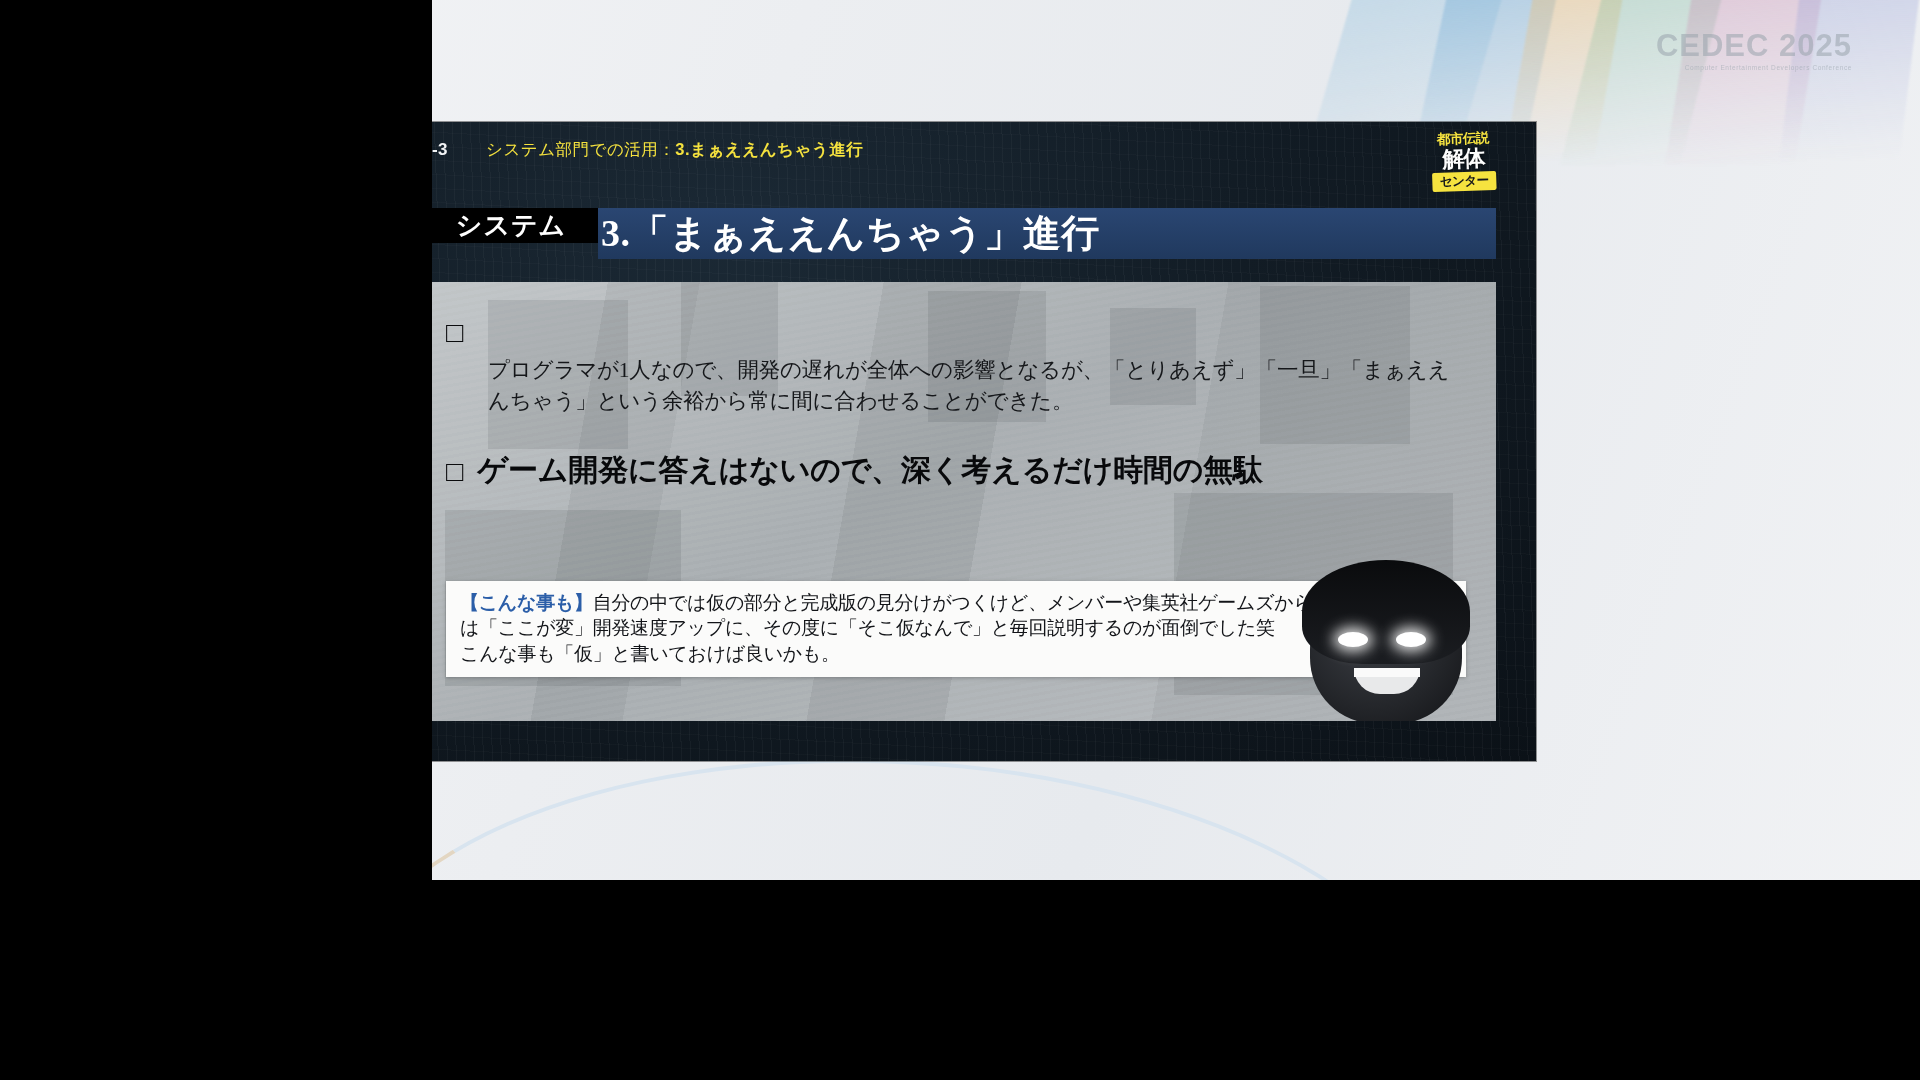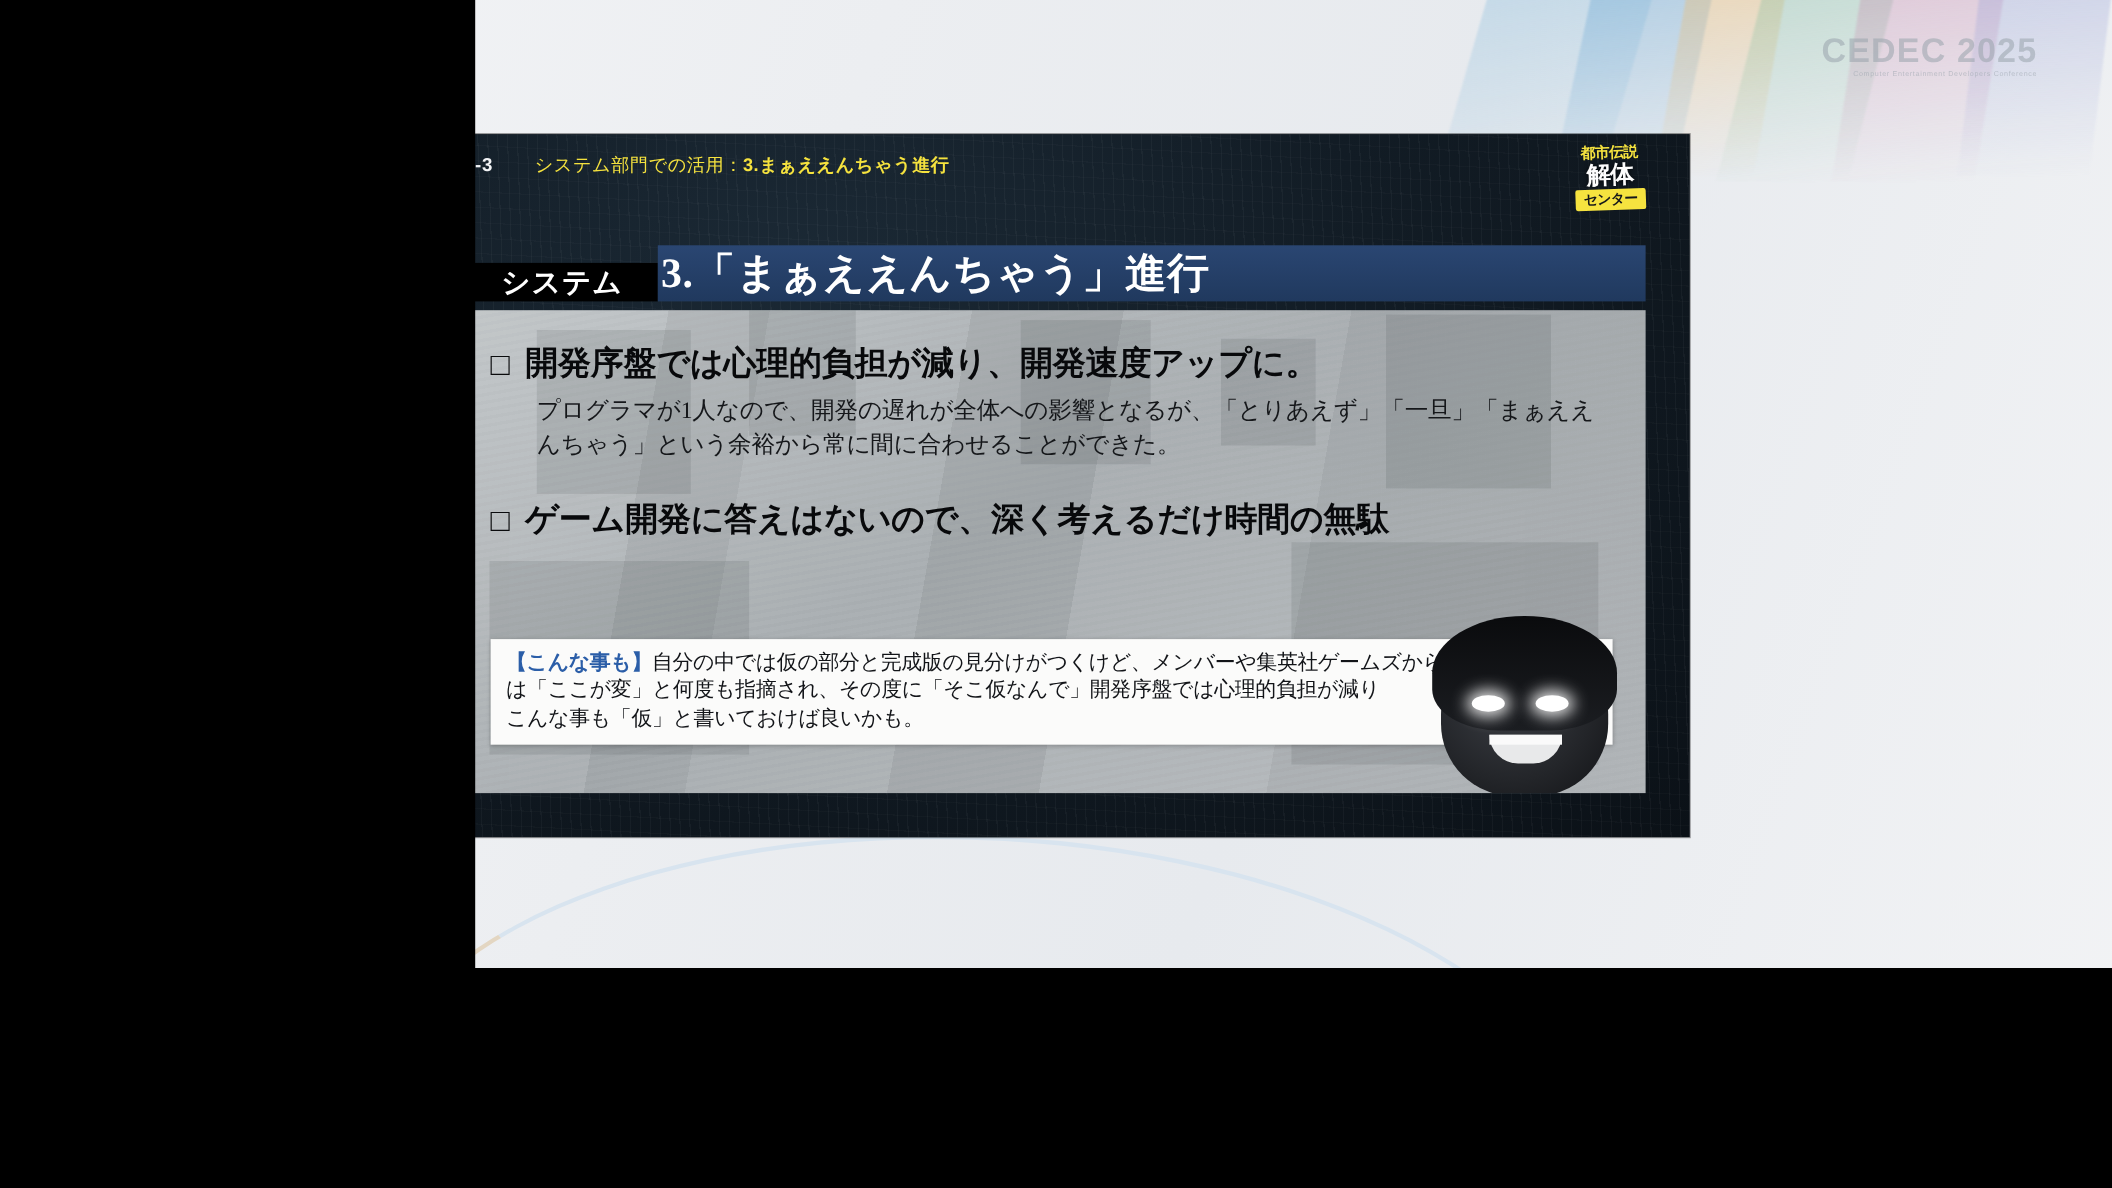--- a/index.html
+++ b/index.html
@@ -123,21 +123,21 @@
   
   .stamp{position:absolute;right:20px;top:10px;width:104px;height:80px;text-align:center;
       transform:rotate(-2deg);}
   .stamp .s1{font-size:13.5px;font-weight:bold;color:#f6e33f;letter-spacing:-.5px;line-height:1.1;}
   .stamp .s2{font-size:22px;font-weight:bold;color:#fdfdfd;letter-spacing:-1px;line-height:1.05;
       text-shadow:0 0 4px rgba(0,0,0,.8);}
   .stamp .s3{display:inline-block;margin-top:2px;padding:1px 8px;background:#f6e33f;color:#15171b;
       font-size:12.5px;font-weight:bold;border-radius:2px;letter-spacing:-.5px;}
 
   
-  .title-band{position:absolute;left:40px;top:86px;right:40px;height:66px;display:flex;align-items:flex-end;}
+  .title-band{position:absolute;left:40px;top:86px;right:40px;height:66px;display:flex;align-items:flex-start;}
   .title-band .tag{background:#000;color:#fff;font-weight:bold;font-size:26px;
       display:flex;align-items:center;justify-content:center;padding:0 22px;letter-spacing:1px;
       min-width:130px;}
   .title-band .ttl{flex:1;background:linear-gradient(180deg,#2a4672,#20395e);
       color:#fff;display:flex;align-items:center;padding:0 3px;
       font-size:38px;font-weight:bold;letter-spacing:.5px;
       font-family:"Liberation Serif","DejaVu Serif",serif;}
 
   
   .body-panel{position:absolute;left:40px;top:160px;right:40px;bottom:40px;
@@ -277,34 +277,33 @@
         <i style="left:64%;top:6%;width:8%;height:22%"></i>
         <i style="left:78%;top:1%;width:14%;height:36%"></i>
         <i style="left:2%;top:52%;width:22%;height:40%"></i>
         <i style="left:70%;top:48%;width:26%;height:46%"></i>
       </div>
 
       <div class="content">
 
         <div class="bullet">
           <span class="box">□</span>
-          <span class="btext">開発序盤では心理的負担が減り、開発速度アップに。</span>
         </div>
         <div class="subtext">プログラマが1人なので、開発の遅れが全体への影響となるが、「とりあえず」「一旦」「まぁええんちゃう」という余裕から常に間に合わせることができた。</div>
 
         <div class="bullet bullet2">
           <span class="box">□</span>
           <span class="btext">ゲーム開発に答えはないので、深く考えるだけ時間の無駄</span>
         </div>
 
       </div>
 
       <div class="callout">
         <div class="cline"><span class="tag-blue">【こんな事も】</span><span>自分の中では仮の部分と完成版の見分けがつくけど、メンバーや集英社ゲームズから</span></div>
-        <div class="cline">は「ここが変」と何度も指摘され、その度に「そこ仮なんで」開発序盤では心理的負担が減り</div>
+        <div class="cline">は「ここが変」開発速度アップに、その度に「そこ仮なんで」と毎回説明するのが面倒でした笑</div>
         <div class="cline">こんな事も「仮」と書いておけば良いかも。</div>
       </div>
 
       <div class="avatar">
         <div class="av-head"></div>
         <div class="av-hair"></div>
         <div class="eye l"></div>
         <div class="eye r"></div>
         <div class="mouth"></div>
         <div class="teeth"></div>

